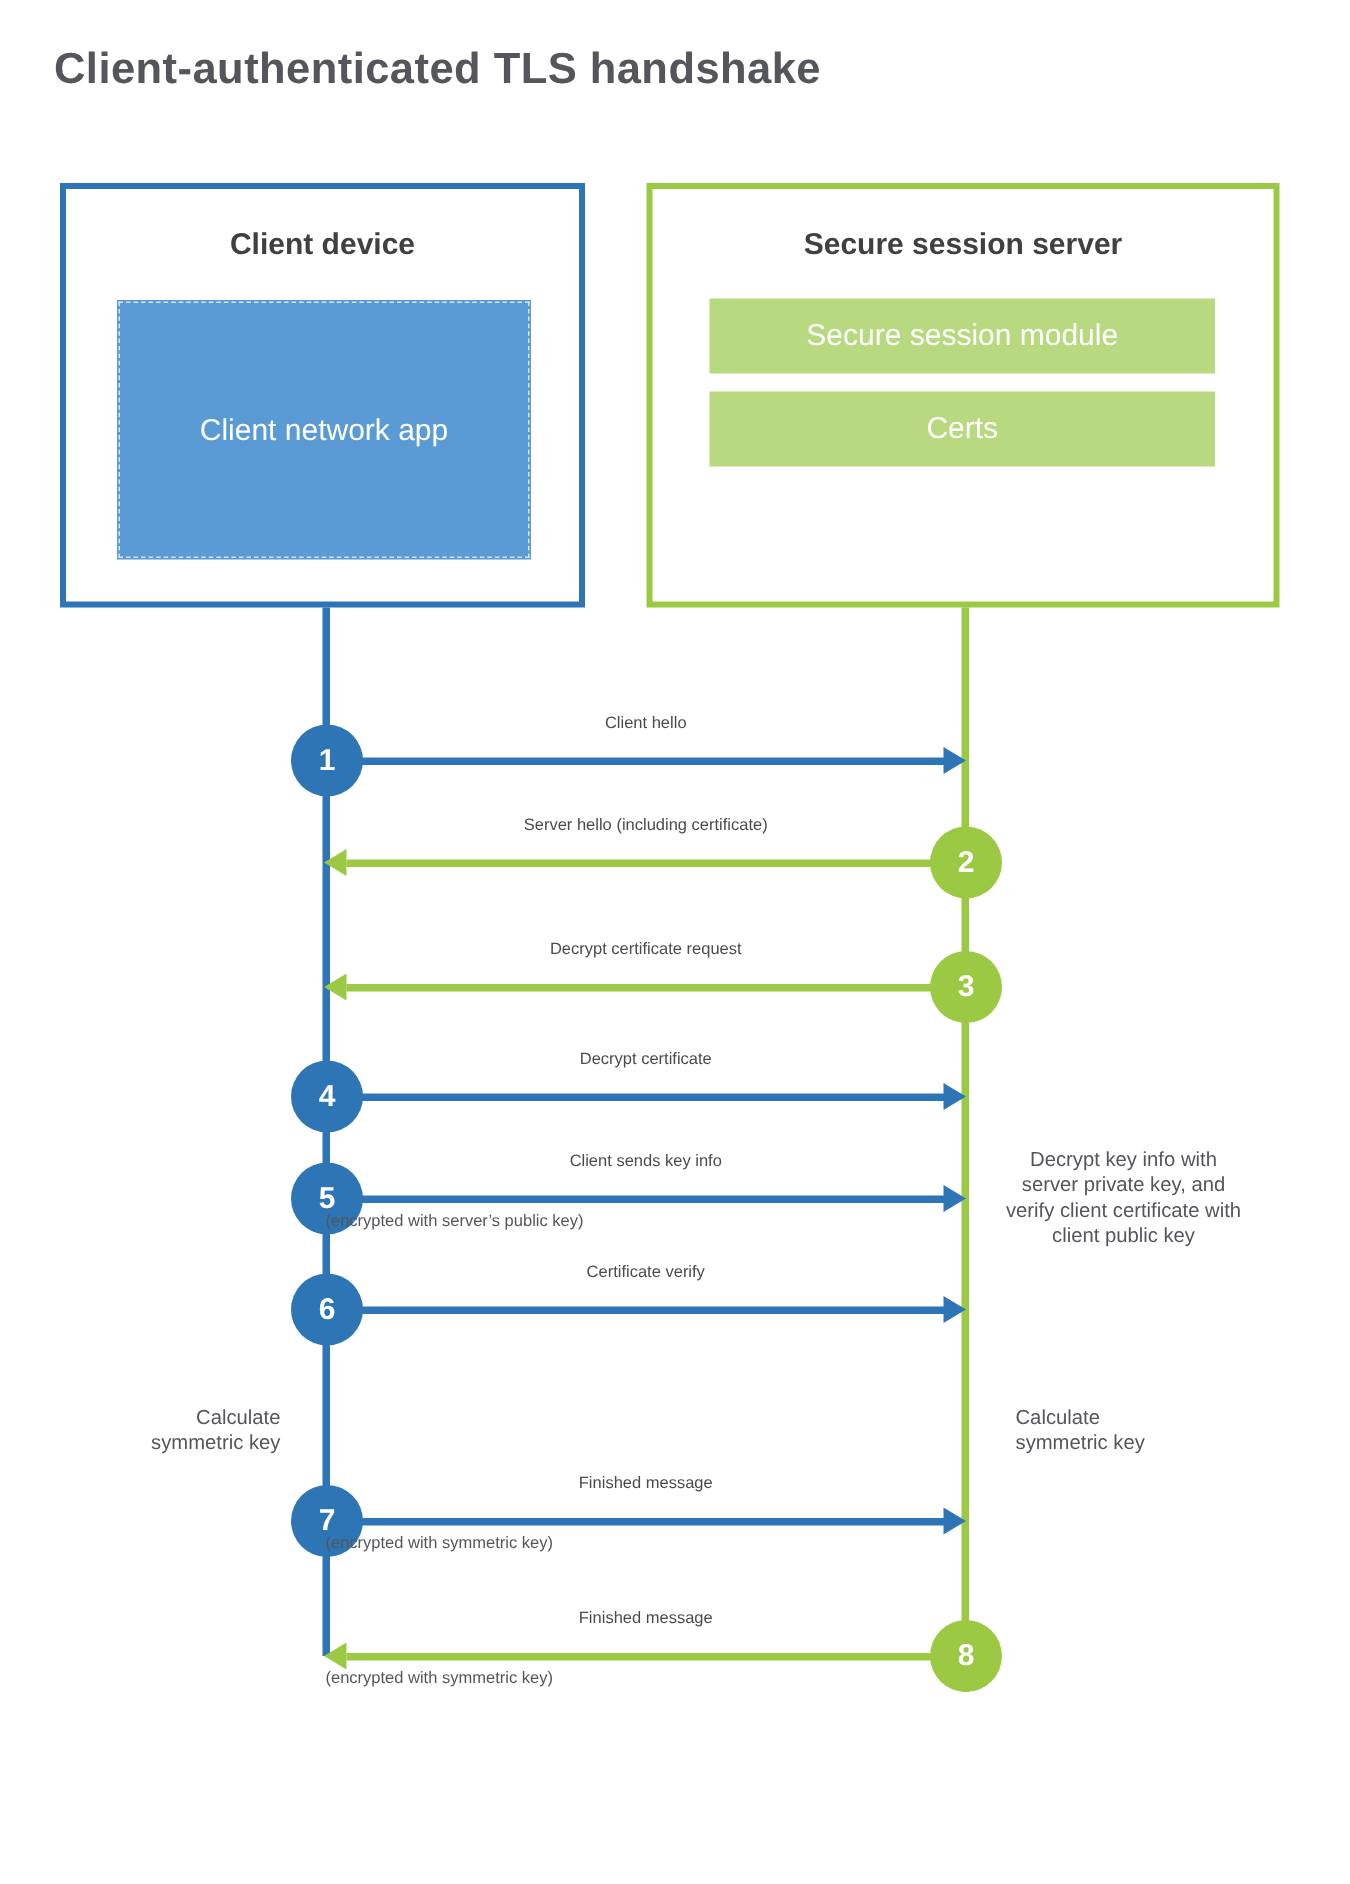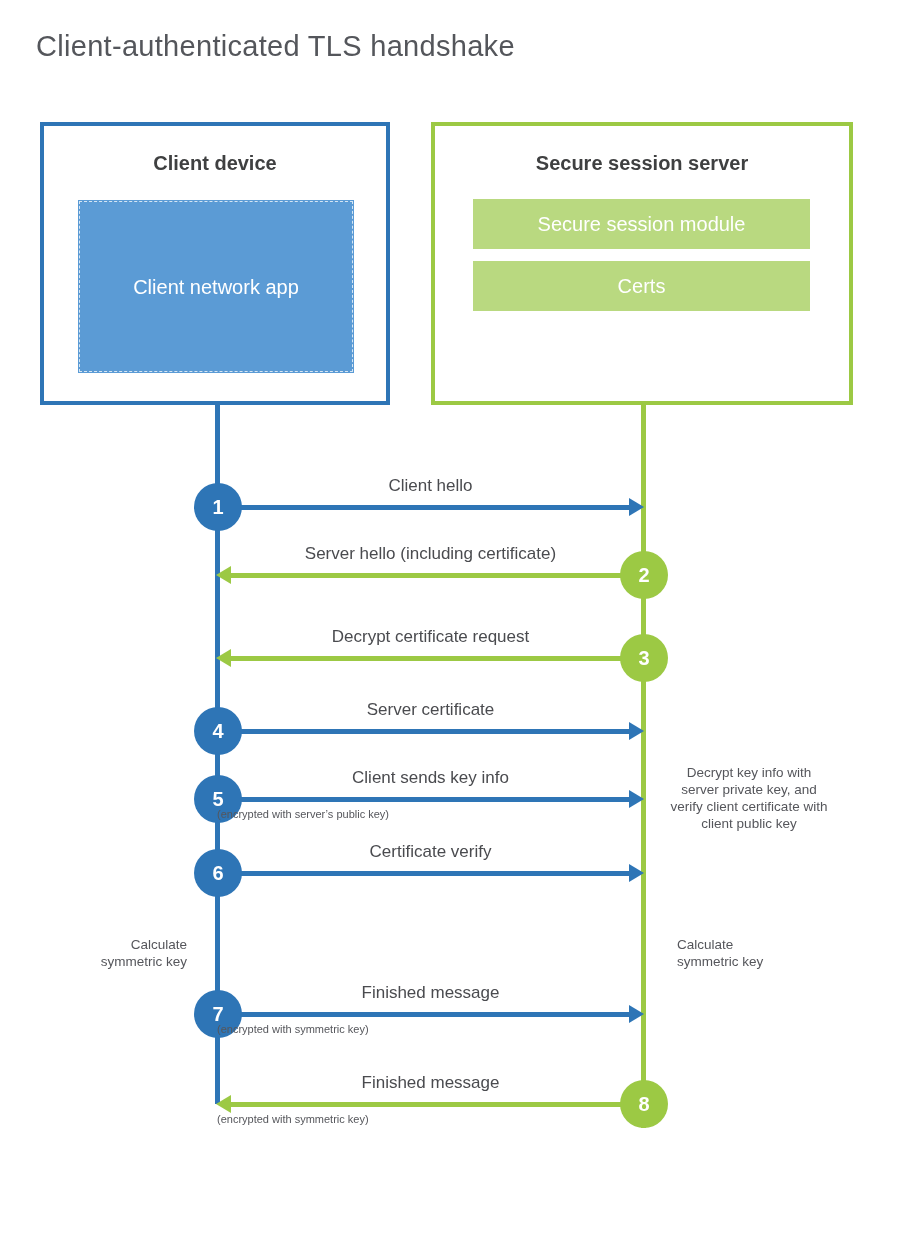--- a/index.html
+++ b/index.html
@@ -11,21 +11,21 @@
     --heading:#3f4041;
     --label:#4a4b4f;
     --note:#55565b;
     --title:#54565b;
   }
   #page {
     position:relative; width:900px; height:1256px; background:#ffffff;
     font-family:"Liberation Sans","DejaVu Sans",sans-serif; overflow:hidden;
   }
   .title {
-    position:absolute; left:36px; top:30px; font-size:29px; font-weight:400;
+    position:absolute; left:36px; top:30px; font-size:29px; font-weight:700;
     color:var(--title); letter-spacing:0.3px;
   }
   .actor-box { position:absolute; top:122px; height:283px; background:#fff; box-sizing:border-box; }
   .actor-box.client { left:40px;  width:350px; border:4px solid var(--blue-stroke); }
   .actor-box.server { left:431px; width:422px; border:4px solid var(--green-stroke); }
   .actor-title {
     position:absolute; left:0; top:26px; width:100%; text-align:center;
     font-size:20px; font-weight:bold; color:var(--heading);
   }
   .app-box {
@@ -50,21 +50,21 @@
   .head.left  { left:216px; border-right:15px solid var(--green-stroke); }
   .step-circle {
     position:absolute; width:48px; height:48px; border-radius:50%;
     display:flex; align-items:center; justify-content:center;
     color:#fff; font-size:20px; font-weight:bold;
   }
   .step-circle.blue  { left:194px; background:var(--blue-stroke); }
   .step-circle.green { left:620px; background:var(--green-stroke); }
   .msg-label {
     position:absolute; left:217px; width:427px; text-align:center;
-    font-size:17px; color:var(--label);
+    font-size:11px; color:var(--label);
   }
   .msg-sub {
     position:absolute; left:217px; width:427px; text-align:left;
     font-size:11px; color:var(--note);
   }
   .side-note {
     position:absolute; font-size:13.5px; line-height:17px; color:var(--note);
   }
   .note-decrypt { left:667px; top:764px; width:164px; text-align:center; }
   .calc-left  { left:75px;  top:936px; width:112px; text-align:right; }
@@ -107,21 +107,21 @@
       <span>2</span>
     </div>
 
   <div class="msg-label" style="top:627px;">Decrypt certificate request</div>
   <div class="shaft green" style="top:656px;"></div>
   <div class="head left" style="top:649px;"></div>
   <div class="step-circle green" style="top:634px;">
       <span>3</span>
     </div>
 
-  <div class="msg-label" style="top:700px;">Server certificate</div>
+  <div class="msg-label" style="top:700px;">Decrypt certificate</div>
   <div class="shaft blue" style="top:729px;"></div>
   <div class="head right" style="top:722px;"></div>
   <div class="step-circle blue" style="top:707px;">
       <span>4</span>
     </div>
 
   <div class="msg-label" style="top:768px;">Client sends key info</div>
   <div class="shaft blue" style="top:797px;"></div>
   <div class="head right" style="top:790px;"></div>
   <div class="step-circle blue" style="top:775px;">

